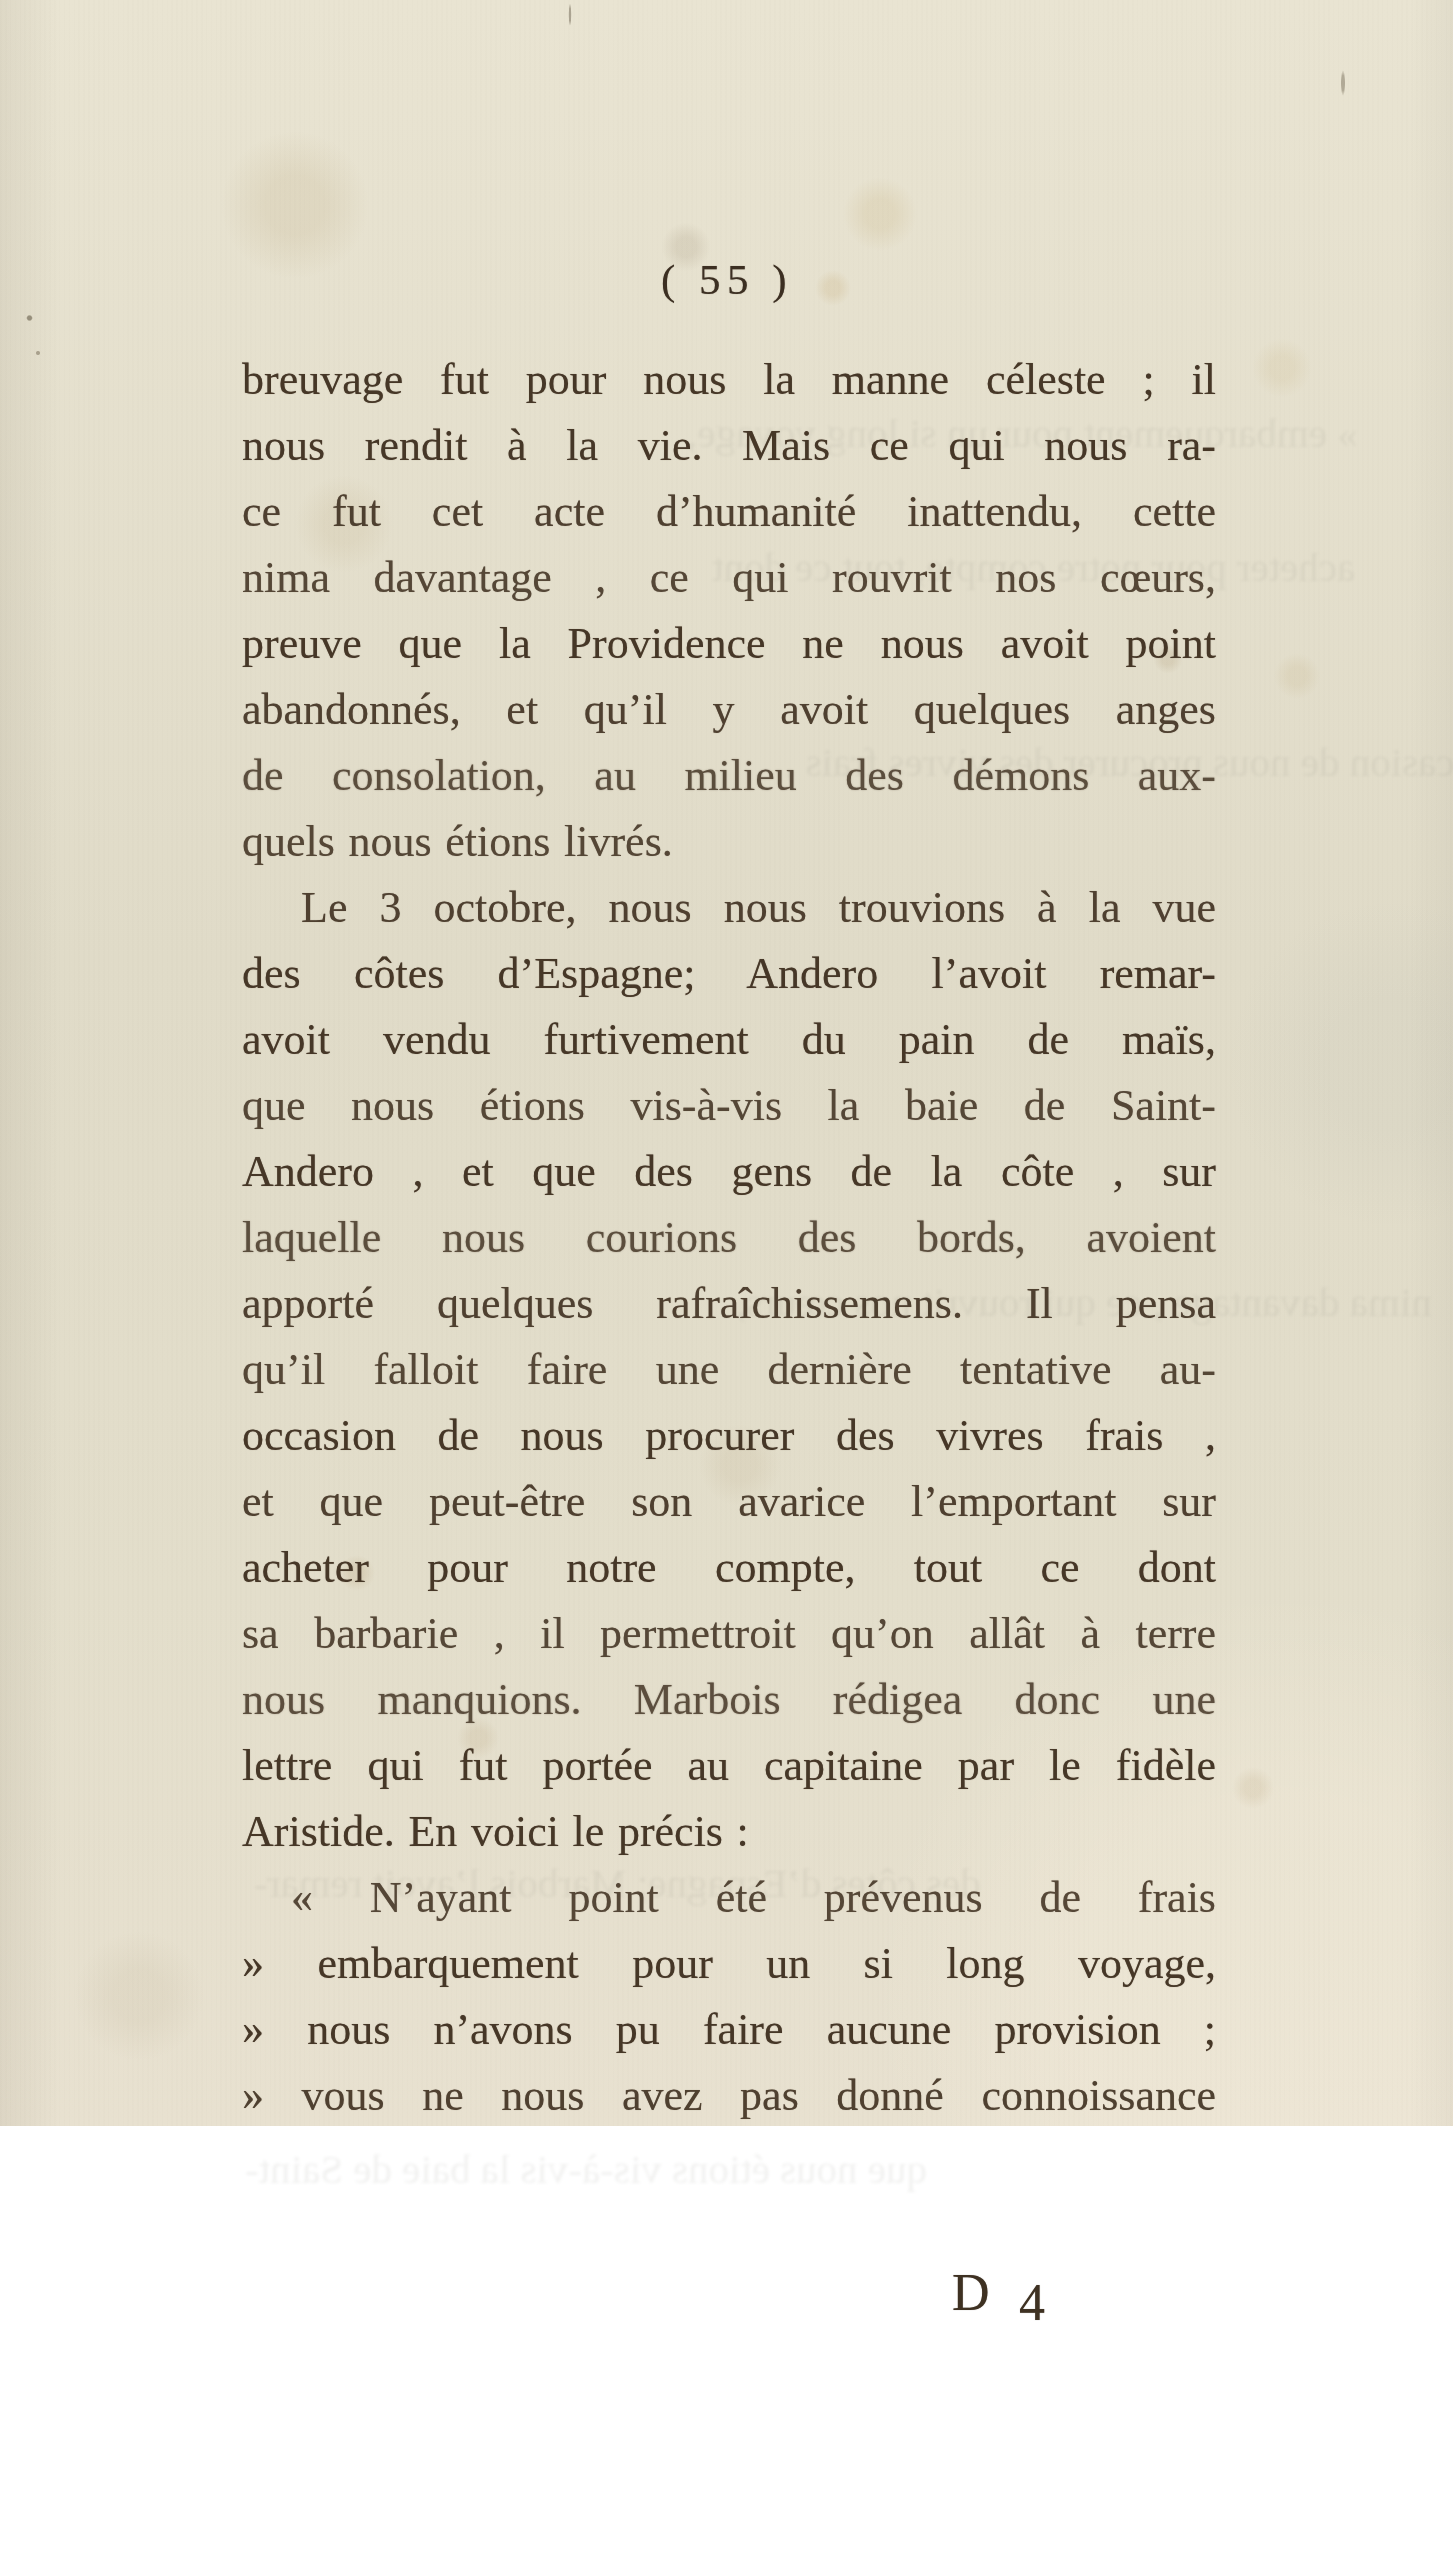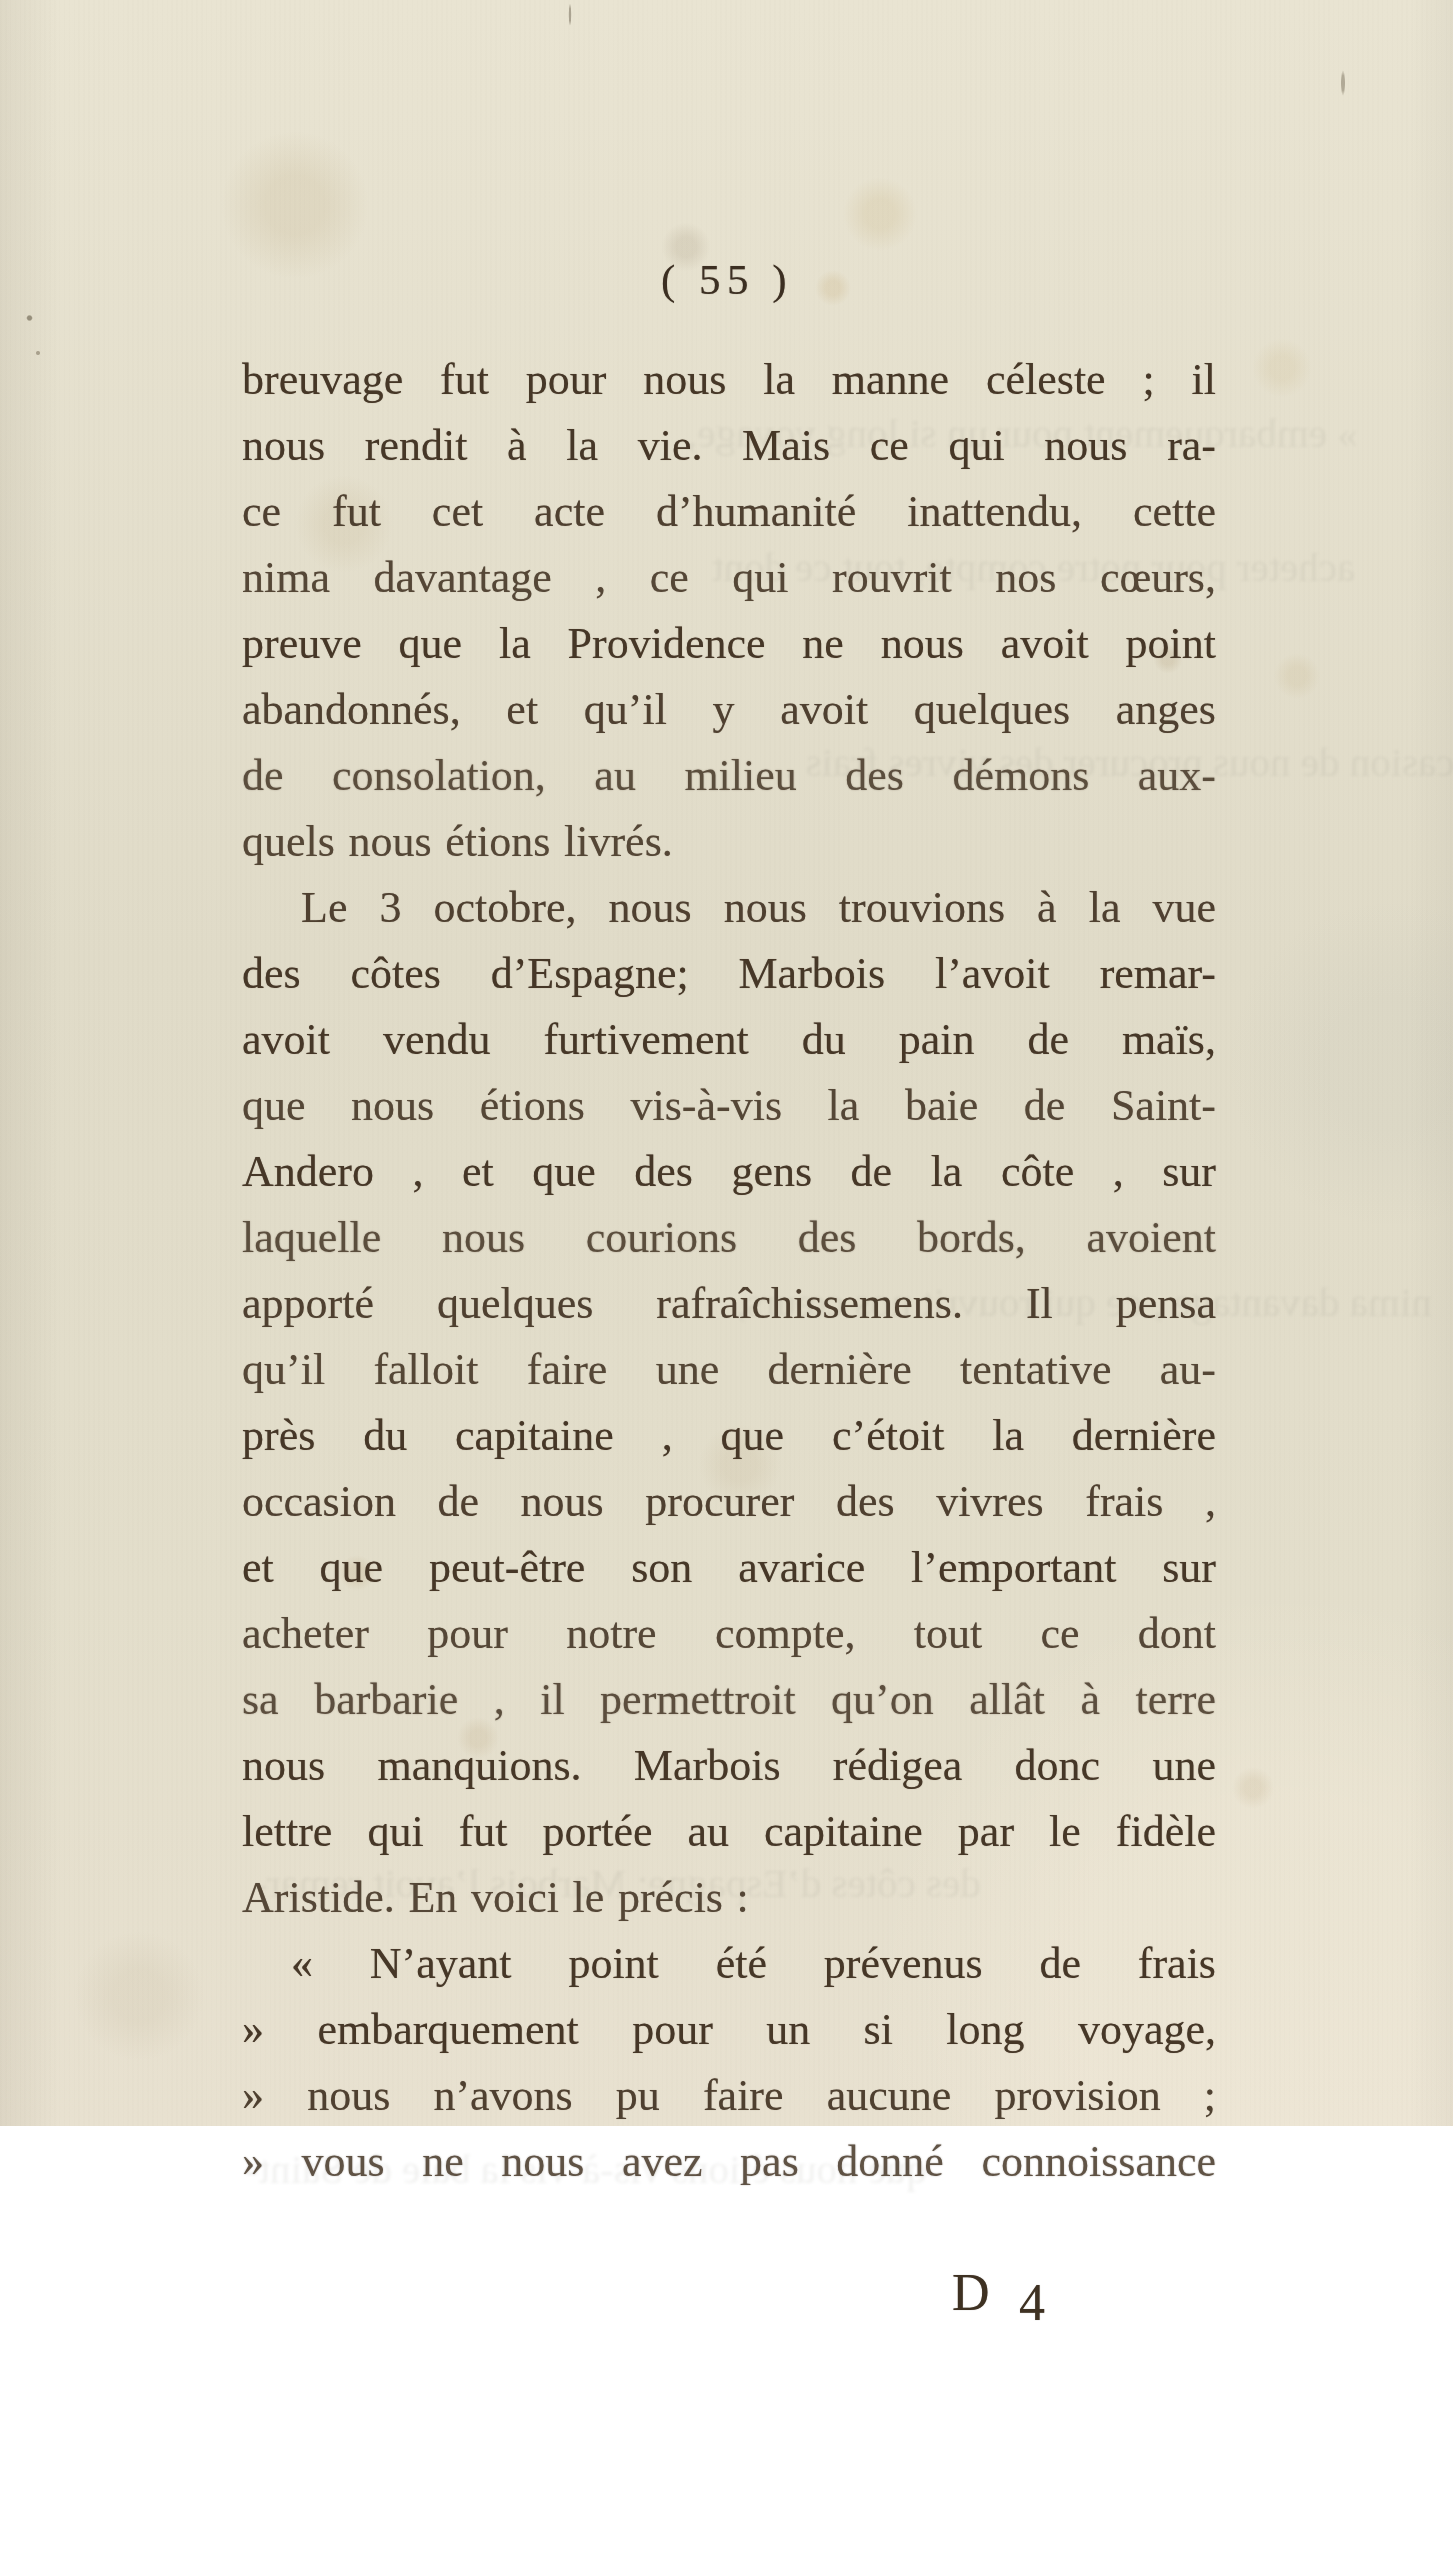--- a/index.html
+++ b/index.html
@@ -150,28 +150,27 @@
   <div class="textblock">
     <div class="line">breuvage fut pour nous la manne céleste ; il</div>
     <div class="line">nous rendit à la vie. Mais ce qui nous ra-</div>
     <div class="line">ce fut cet acte d’humanité inattendu, cette</div>
     <div class="line">nima davantage , ce qui rouvrit nos cœurs,</div>
     <div class="line">preuve que la Providence ne nous avoit point</div>
     <div class="line">abandonnés, et qu’il y avoit quelques anges</div>
     <div class="line">de consolation, au milieu des démons aux-</div>
     <div class="line no-just">quels nous étions livrés.</div>
     <div class="line indent-1">Le 3 octobre, nous nous trouvions à la vue</div>
-    <div class="line">des côtes d’Espagne; Marbois l’avoit remar-</div>
+    <div class="line">des côtes d’Espagne; Andero l’avoit remar-</div>
     <div class="line">avoit vendu furtivement du pain de maïs,</div>
     <div class="line">que nous étions vis-à-vis la baie de Saint-</div>
     <div class="line">Andero , et que des gens de la côte , sur</div>
     <div class="line">laquelle nous courions des bords, avoient</div>
     <div class="line">apporté quelques rafraîchissemens. Il pensa</div>
     <div class="line">qu’il falloit faire une dernière tentative au-</div>
-    <div class="line">près du capitaine , que c’étoit la dernière</div>
     <div class="line">occasion de nous procurer des vivres frais ,</div>
     <div class="line">et que peut-être son avarice l’emportant sur</div>
     <div class="line">acheter pour notre compte, tout ce dont</div>
     <div class="line">sa barbarie , il permettroit qu’on allât à terre</div>
     <div class="line">nous manquions. Marbois rédigea donc une</div>
     <div class="line">lettre qui fut portée au capitaine par le fidèle</div>
     <div class="line no-just">Aristide. En voici le précis :</div>
     <div class="line indent-2">« N’ayant point été prévenus de frais</div>
     <div class="line">» embarquement pour un si long voyage,</div>
     <div class="line">» nous n’avons pu faire aucune provision ;</div>

